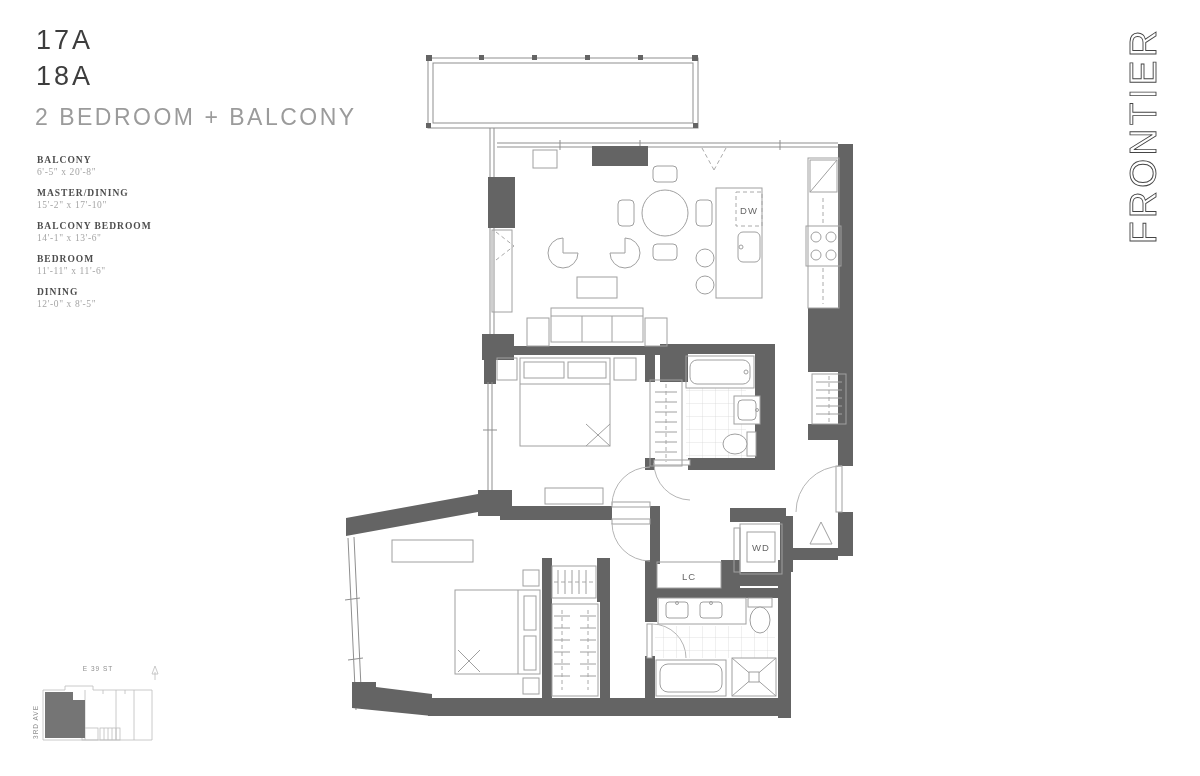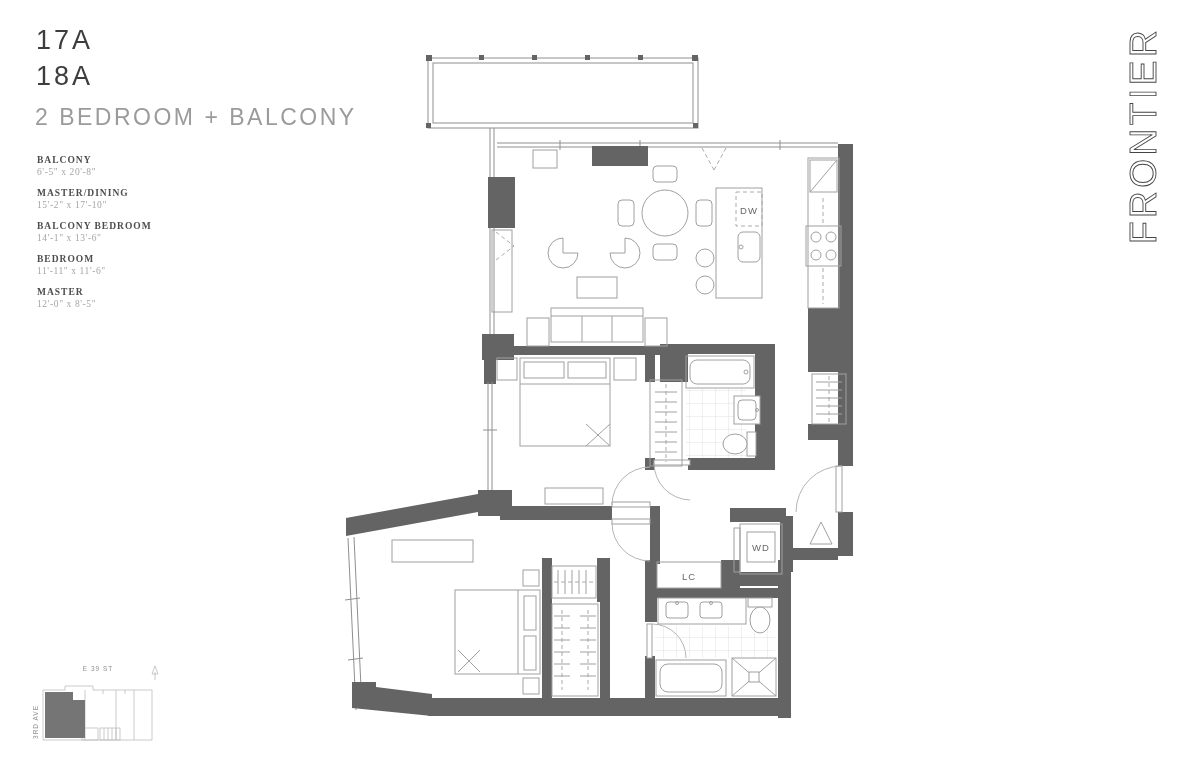--- a/index.html
+++ b/index.html
@@ -52,21 +52,21 @@
     </div>
     <div class="spec">
       <div class="nm">BALCONY BEDROOM</div>
       <div class="dm">14'-1" x 13'-6"</div>
     </div>
     <div class="spec">
       <div class="nm">BEDROOM</div>
       <div class="dm">11'-11" x 11'-6"</div>
     </div>
     <div class="spec">
-      <div class="nm">MASTER</div>
+      <div class="nm">DINING</div>
       <div class="dm">12'-0" x 8'-5"</div>
     </div>
   </div>
 
   <svg style="left:340px;top:40px;" width="530" height="700" viewBox="340 40 530 700">
     <defs>
       <pattern id="tile" width="13" height="13" patternUnits="userSpaceOnUse">
         <path d="M13 0H0V13" fill="none" stroke="#d2d2d2" stroke-width="0.7"></path>
       </pattern>
     </defs>

